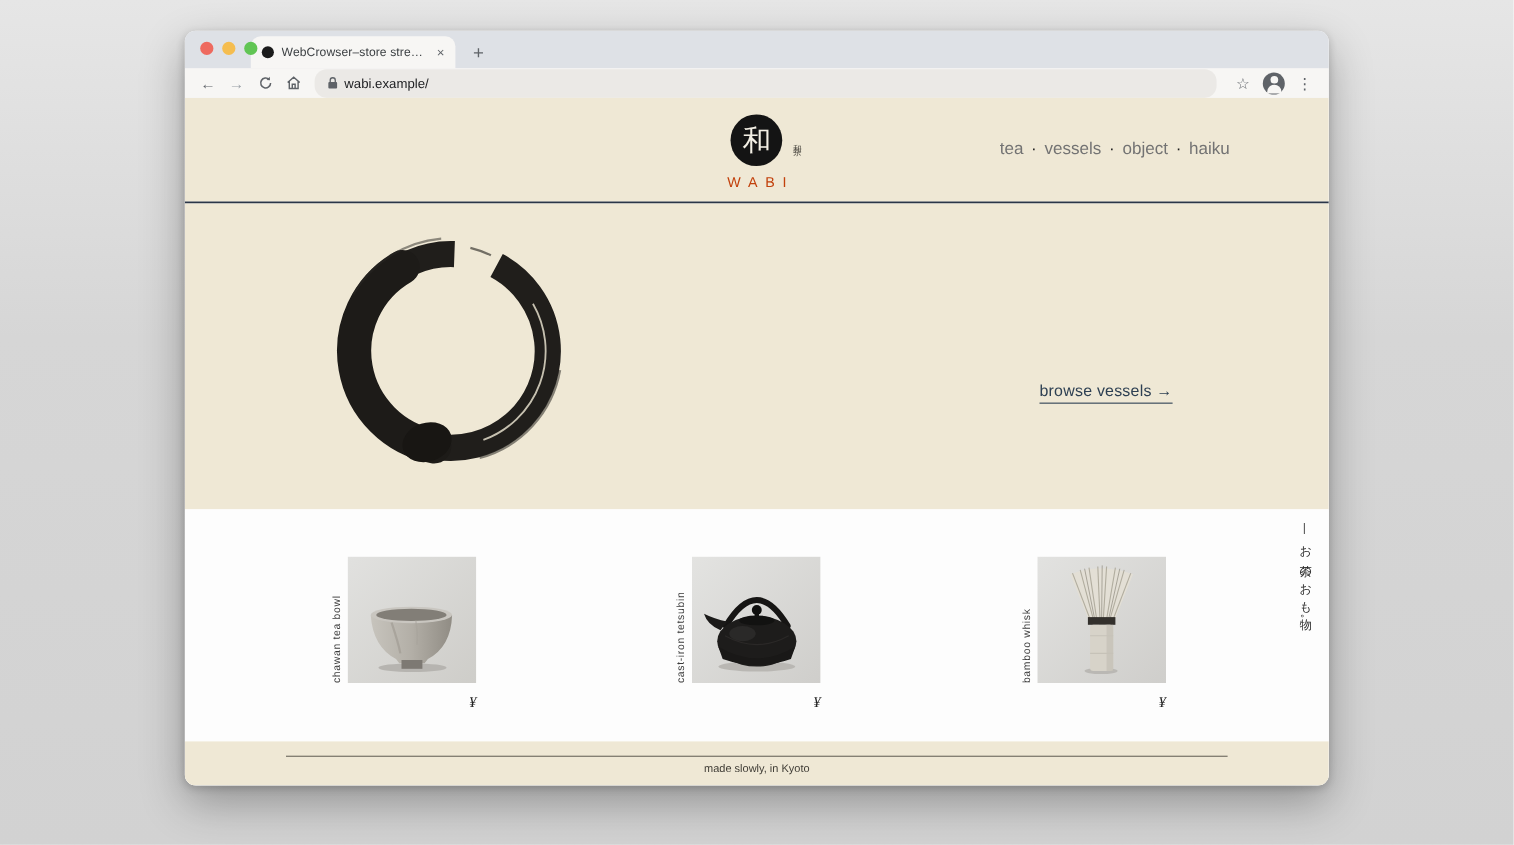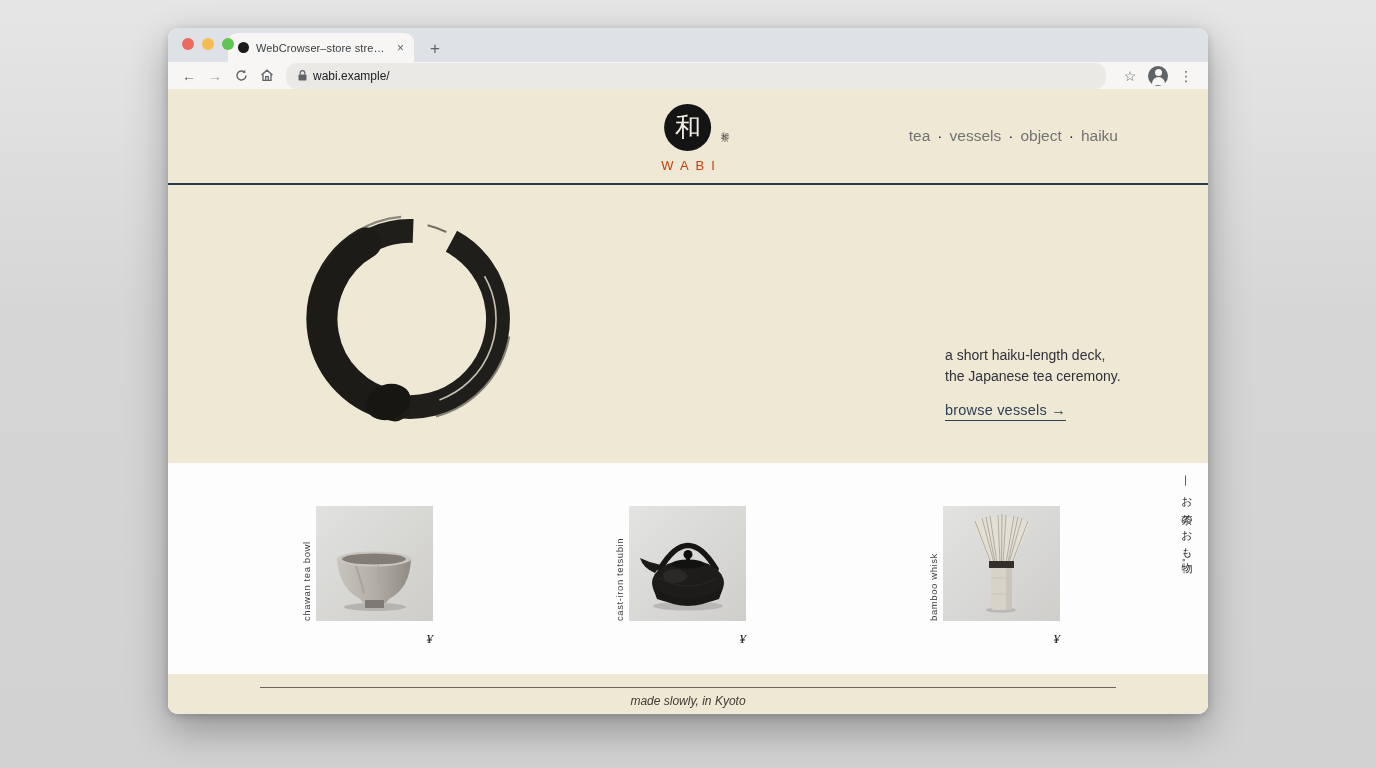--- a/index.html
+++ b/index.html
@@ -92,21 +92,21 @@
     position:absolute; top:168px; left:0; width:117px; text-align:right;
     font-family:"Liberation Serif", serif; font-style:italic; font-size:13.5px; color:#222;
   }
   .side-note {
     position:absolute; left:1010px; top:12px; writing-mode:vertical-rl;
     font-size:11px; letter-spacing:3px; color:#2a2a2a; font-family:"DejaVu Sans", sans-serif;
   }
 
   .site-footer { position:relative; height:40px; }
   .footer-rule { position:absolute; left:92px; width:856px; top:13px; border-top:1px solid #6b675c; }
-  .footer-text { position:absolute; top:20px; width:100%; text-align:center; font-size:12px; color:#3f3c35;font-style:italic; }
+  .footer-text { position:absolute; top:20px; width:100%; text-align:center; font-size:10px; color:#3f3c35; }
 </style>
 </head>
 <body>
 
 <div class="window">
 
   <div class="tabstrip">
     <div class="traffic">
       <span class="tl-red"></span>
       <span class="tl-yellow"></span>
@@ -166,24 +166,20 @@
         <path d="M150,37 A85 85 0 1 1 113,27" fill="none" stroke="#201e1b" stroke-width="23" stroke-linecap="butt"></path>
         <path d="M67.5,38.4 A85 85 0 0 0 95.2,195.7" fill="none" stroke="#1d1b18" stroke-width="30" stroke-linecap="round"></path>
         <ellipse cx="89" cy="192" rx="22" ry="17" fill="#181613" transform="rotate(-18 89 192)"></ellipse>
         <path d="M101.4,13.4 A99 99 0 0 0 24.3,62.5" fill="none" stroke="#2a2824" stroke-width="2" opacity="0.5"></path>
         <path d="M135.1,205.7 A97 97 0 0 0 205.5,128.8" fill="none" stroke="#2a2824" stroke-width="2.4" opacity="0.55"></path>
         <path d="M138.4,190 A83 83 0 0 0 181.9,70.5" fill="none" stroke="#efe8d5" stroke-width="1.6" opacity="0.8"></path>
         <path d="M128,181 A72 72 0 0 0 177.7,136.6" fill="none" stroke="#efe8d5" stroke-width="1.3" opacity="0.7"></path>
         <path d="M145,28 A92 92 0 0 0 127,21.5" fill="none" stroke="#201e1b" stroke-width="2" opacity="0.6"></path>
       </svg>
       <div class="hero-copy">
-        <div class="hero-sub">
-          <div>a short haiku-length deck,</div>
-          <div>the Japanese tea ceremony.</div>
-        </div>
         <a href="#" class="hero-cta">browse vessels →</a>
       </div>
     </div>
 
     <div class="products">
 
       <div class="product p1">
         <span class="p-label">chawan tea bowl</span>
         <svg class="p-img" viewBox="0 0 117 115">
           <defs>

